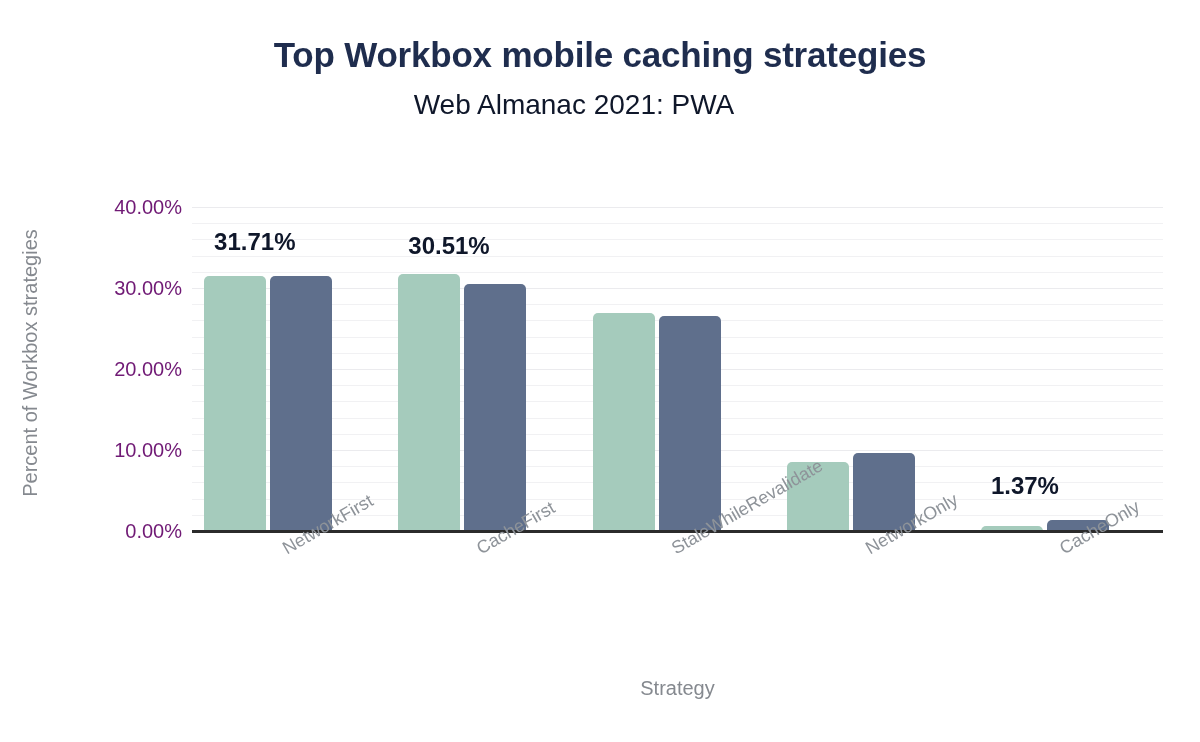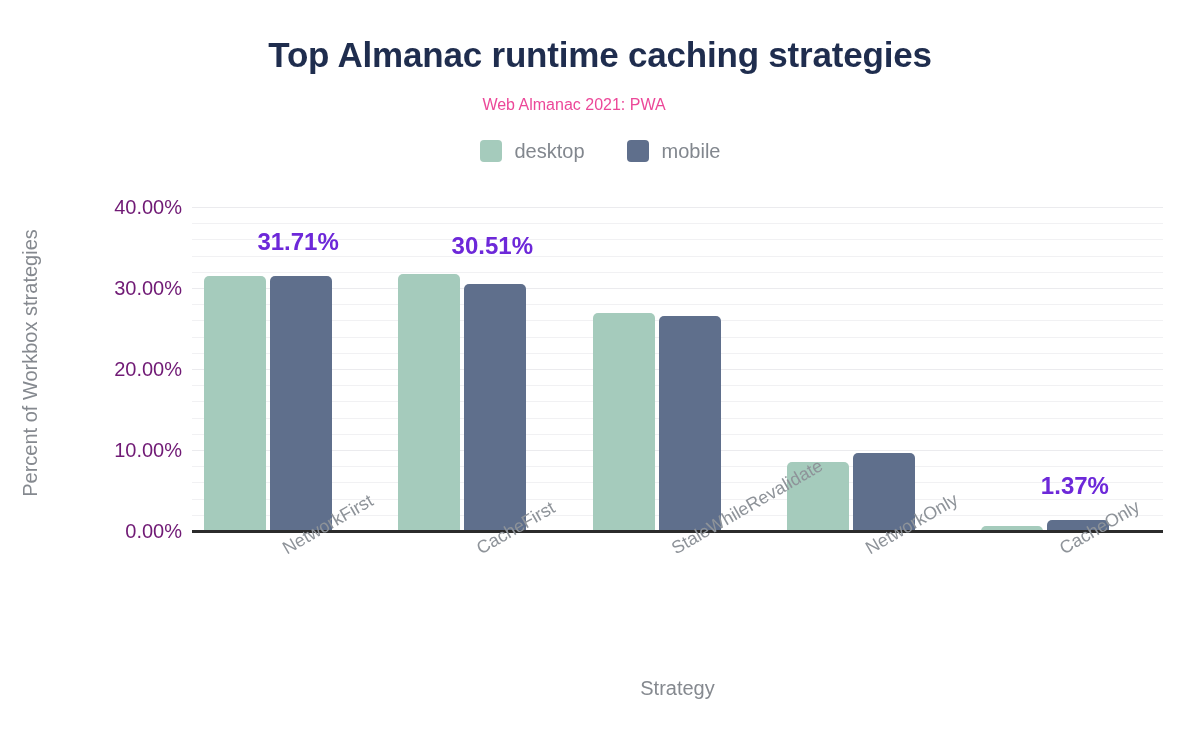--- a/index.html
+++ b/index.html
@@ -35,22 +35,22 @@
     letter-spacing: -0.2px;
     line-height: 44px;
     white-space: nowrap;
   }
   .chart-subtitle {
     position: absolute;
     left: 0;
     top: 90px;
     width: 1148px;
     text-align: center;
-    font-size: 16px;
-    color: #ec4899;
+    font-size: 28px;
+    color: #0f172a;
     line-height: 30px;
     white-space: nowrap;
   }
 
   
   .legend {
     position: absolute;
     left: 0;
     top: 140px;
     width: 1200px;
@@ -129,23 +129,23 @@
     position: absolute;
     bottom: 0;
     border-radius: 5px 5px 0 0;
   }
 
   
   .value-label {
     position: absolute;
     font-size: 24px;
     font-weight: bold;
-    color: #6d28d9;
-    white-space: nowrap;
-    text-align: center;
+    color: #0f172a;
+    white-space: nowrap;
+    text-align: left;
     line-height: 28px;
   }
 
   
   .xtick {
     position: absolute;
     top: 0;
     font-size: 18px;
     color: #8e9399;
     white-space: nowrap;
@@ -184,33 +184,23 @@
     line-height: 24px;
     white-space: nowrap;
     transform: rotate(-90deg);
   }
 </style>
 </head>
 <body>
 
 <div id="chart-root">
 
-  <div class="chart-title">Top Almanac runtime caching strategies</div>
+  <div class="chart-title">Top Workbox mobile caching strategies</div>
   <div class="chart-subtitle">Web Almanac 2021: PWA</div>
 
-  <div class="legend" id="legend">
-      <div class="legend-item">
-        <span class="legend-swatch" style="background: rgb(165, 203, 188);"></span>
-        <span class="legend-label">desktop</span>
-      </div>
-      <div class="legend-item">
-        <span class="legend-swatch" style="background: rgb(95, 111, 140);"></span>
-        <span class="legend-label">mobile</span>
-      </div>
-    </div>
 
   <div class="ytick-wrap" id="ytick-wrap">
       <div class="ytick" style="top: 324px;">0.00%</div>
       <div class="ytick" style="top: 243px;">10.00%</div>
       <div class="ytick" style="top: 162px;">20.00%</div>
       <div class="ytick" style="top: 81px;">30.00%</div>
       <div class="ytick" style="top: 0px;">40.00%</div>
     </div>
 
   <div class="plot-area" id="plot-area">

